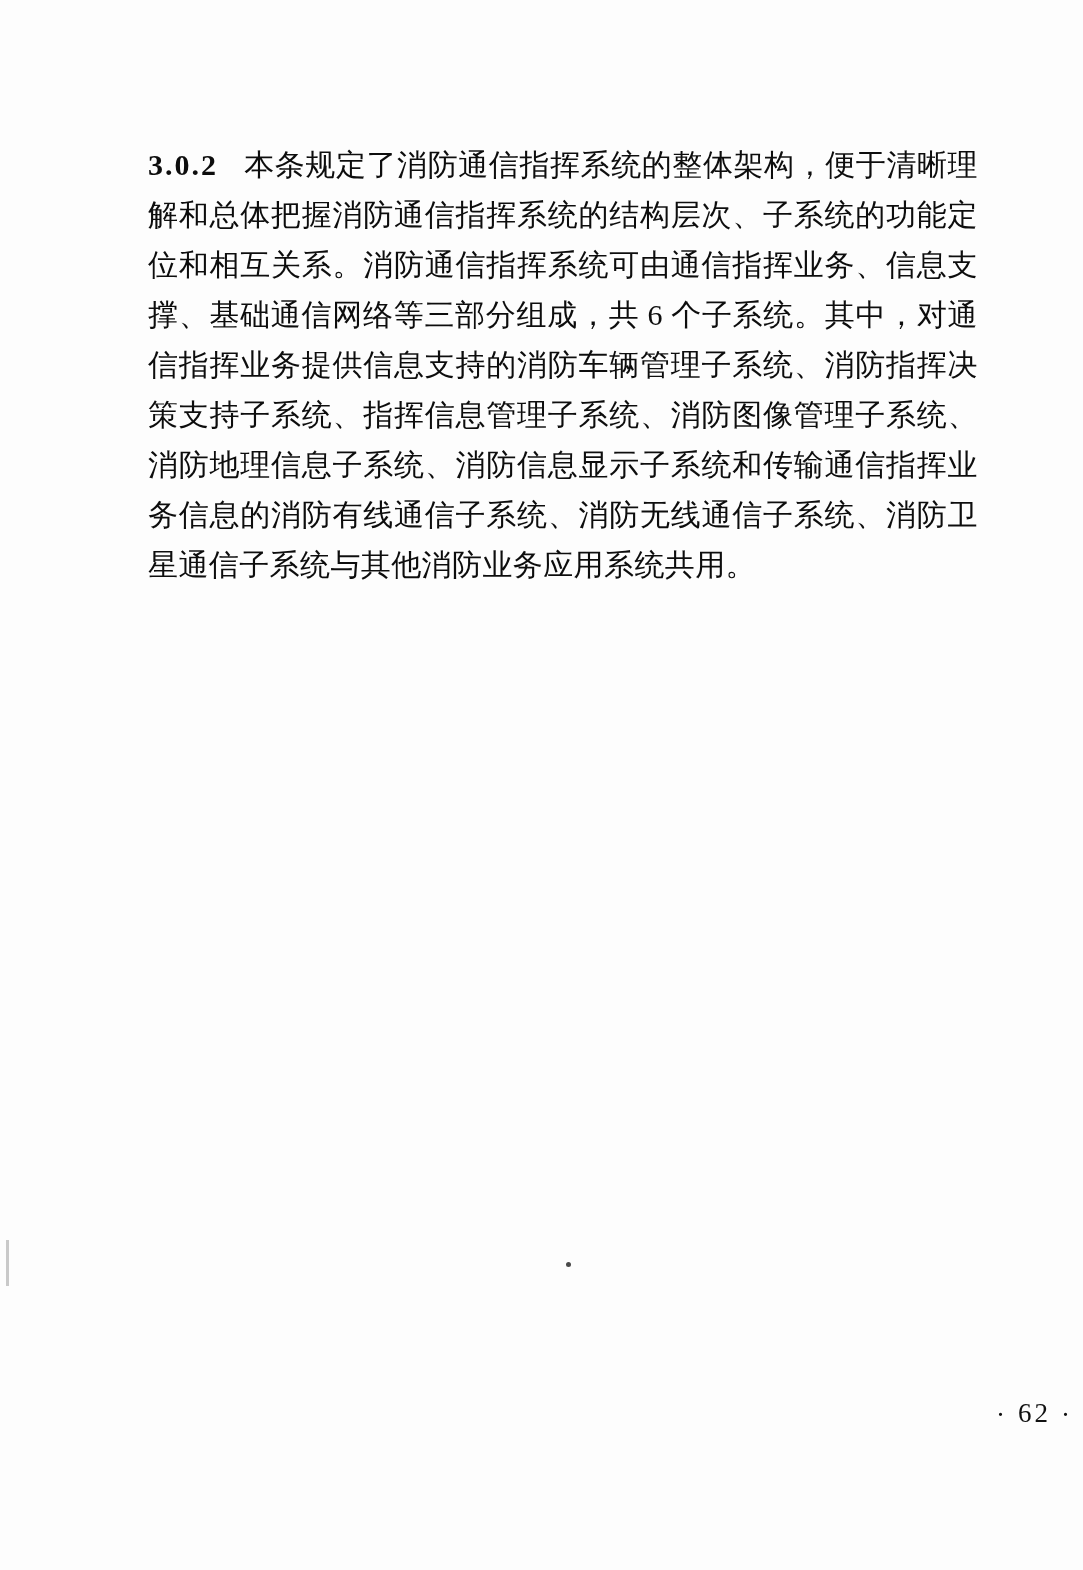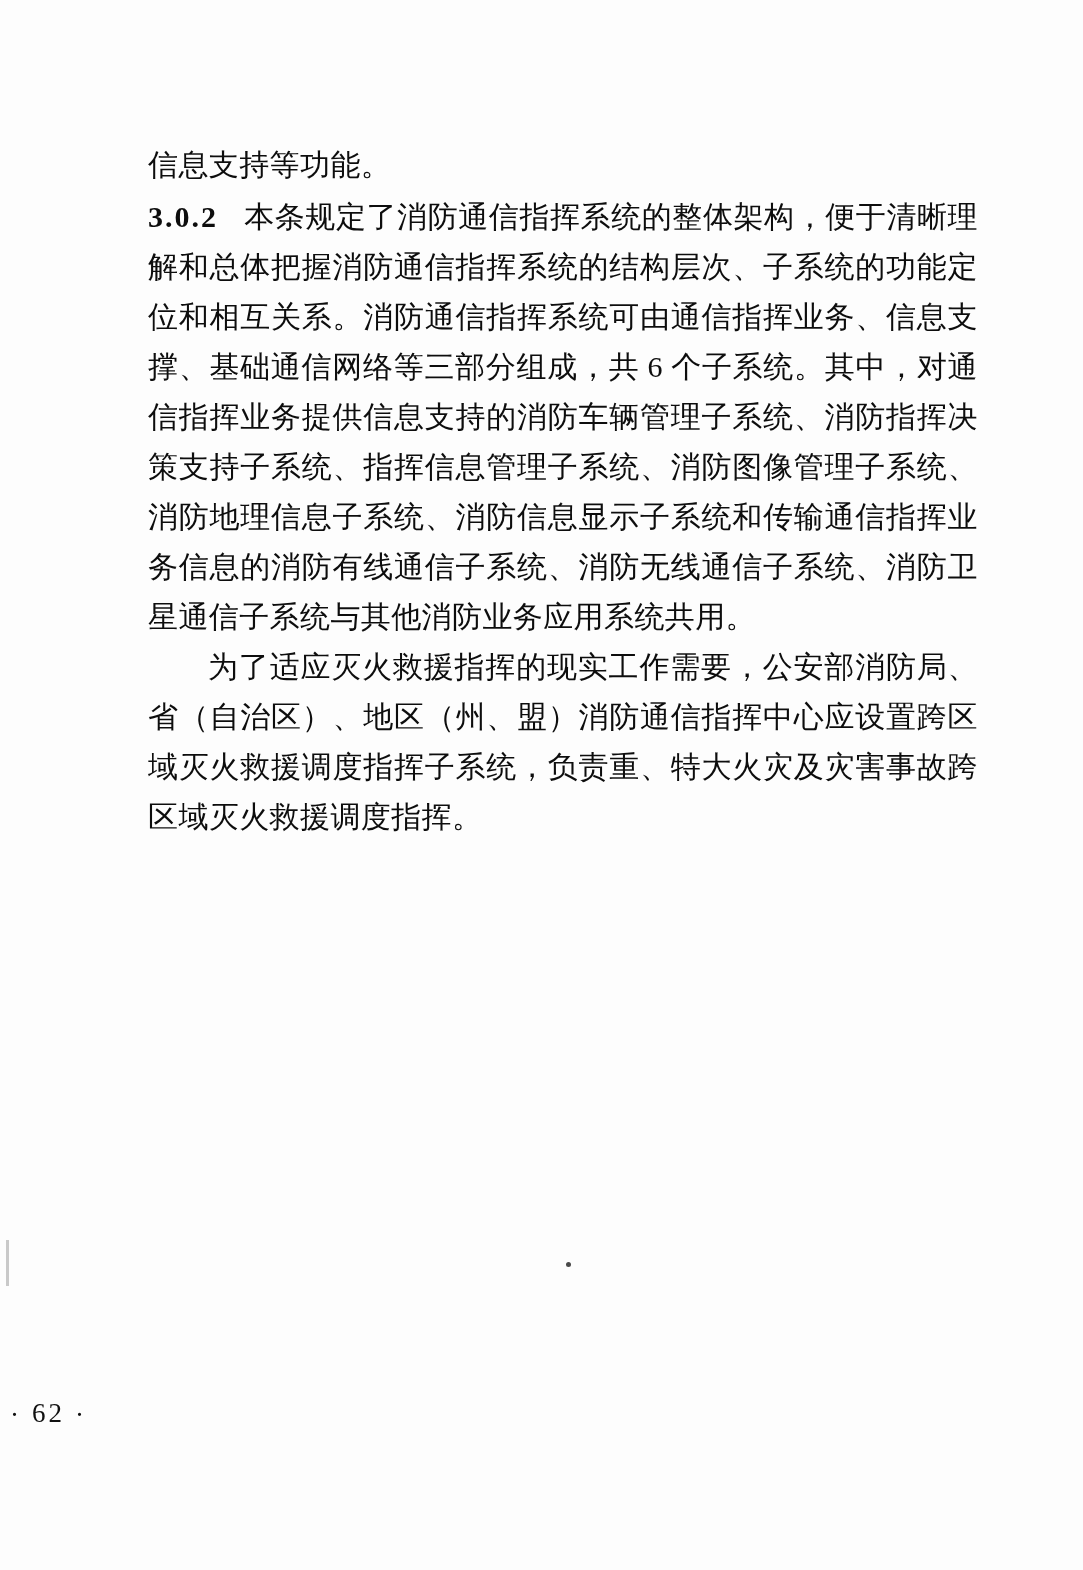--- a/index.html
+++ b/index.html
@@ -66,48 +66,46 @@
     top: 1240px;
     width: 3px;
     height: 46px;
     background: #c9c9c9;
   }
   .footer {
     position: absolute;
     left: 0;
     top: 1398px;
     width: 1083px;
-    text-align: left;
+    text-align: right;
     font-size: 27px;
     letter-spacing: 3px;
     color: #111;
   }
   .footer .dot {
     font-size: 27px;
     padding: 0 10px;
     vertical-align: middle;
   }
   .page-number {
     font-family: "Liberation Serif", "DejaVu Serif", serif;
   }
 </style>
 </head>
 <body>
 
 <div class="page">
 
   <div class="content">
 
-    <p class="para para-continue">信息支持等功能。</p>
 
     <p class="para para-numbered">
       <span class="clause-no">3.0.2</span><span>本条规定了消防通信指挥系统的整体架构，便于清晰理解和总体把握消防通信指挥系统的结构层次、子系统的功能定位和相互关系。消防通信指挥系统可由通信指挥业务、信息支撑、基础通信网络等三部分组成，共 6 个子系统。其中，对通信指挥业务提供信息支持的消防车辆管理子系统、消防指挥决策支持子系统、指挥信息管理子系统、消防图像管理子系统、消防地理信息子系统、消防信息显示子系统和传输通信指挥业务信息的消防有线通信子系统、消防无线通信子系统、消防卫星通信子系统与其他消防业务应用系统共用。</span>
     </p>
 
-    <p class="para para-indent">为了适应灭火救援指挥的现实工作需要，公安部消防局、省（自治区）、地区（州、盟）消防通信指挥中心应设置跨区域灭火救援调度指挥子系统，负责重、特大火灾及灾害事故跨区域灭火救援调度指挥。</p>
 
   </div>
 
   <div class="edge-mark-left"></div>
   <div class="stray-dot"></div>
 
   <div class="footer">
     <span class="dot">·</span><span class="page-number">62</span><span class="dot">·</span>
   </div>
 

